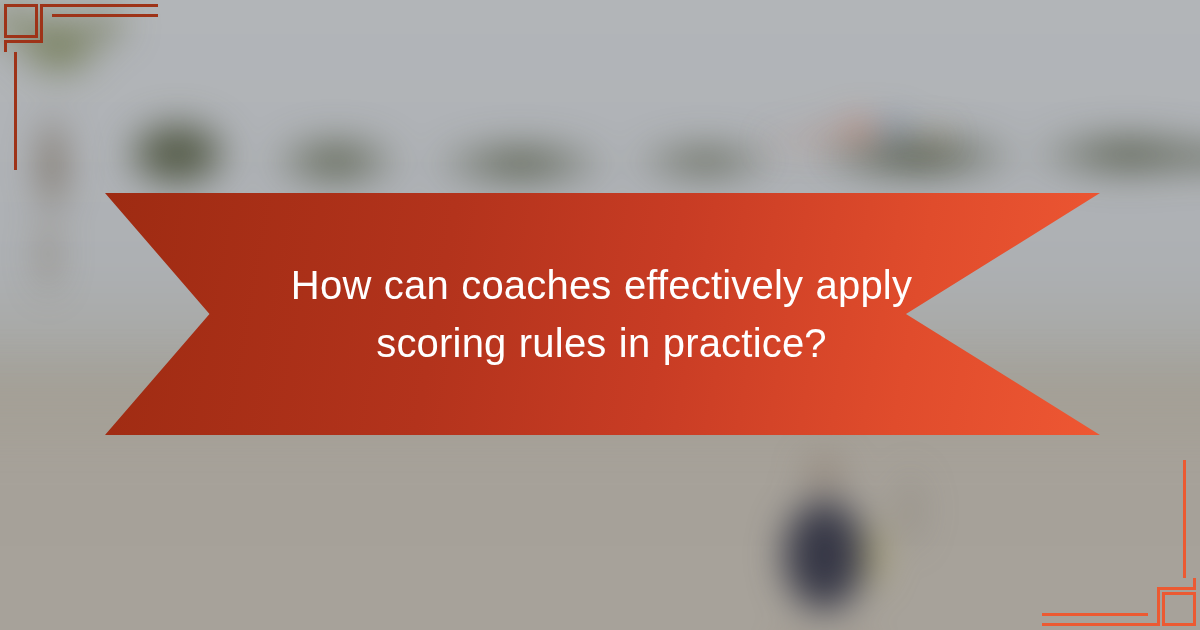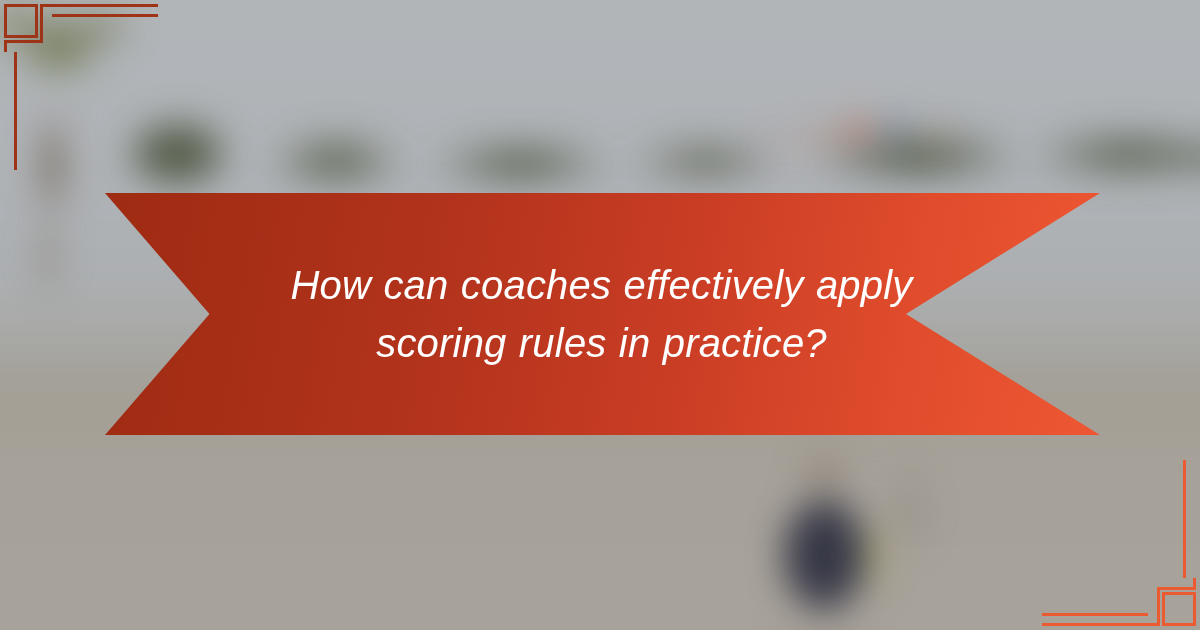--- a/index.html
+++ b/index.html
@@ -7,21 +7,20 @@
     padding: 0;
     background: #2a2a2a;
   }
   #stage {
     position: relative;
     width: 1200px;
     height: 630px;
     overflow: hidden;
     font-family: "Liberation Sans", sans-serif;
     background: #fef9c3;
-    font-style: italic;
   }
 
   
   .bg-photo {
     position: absolute;
     inset: 0;
     overflow: hidden;
   }
   .bg-layer {
     position: absolute;

